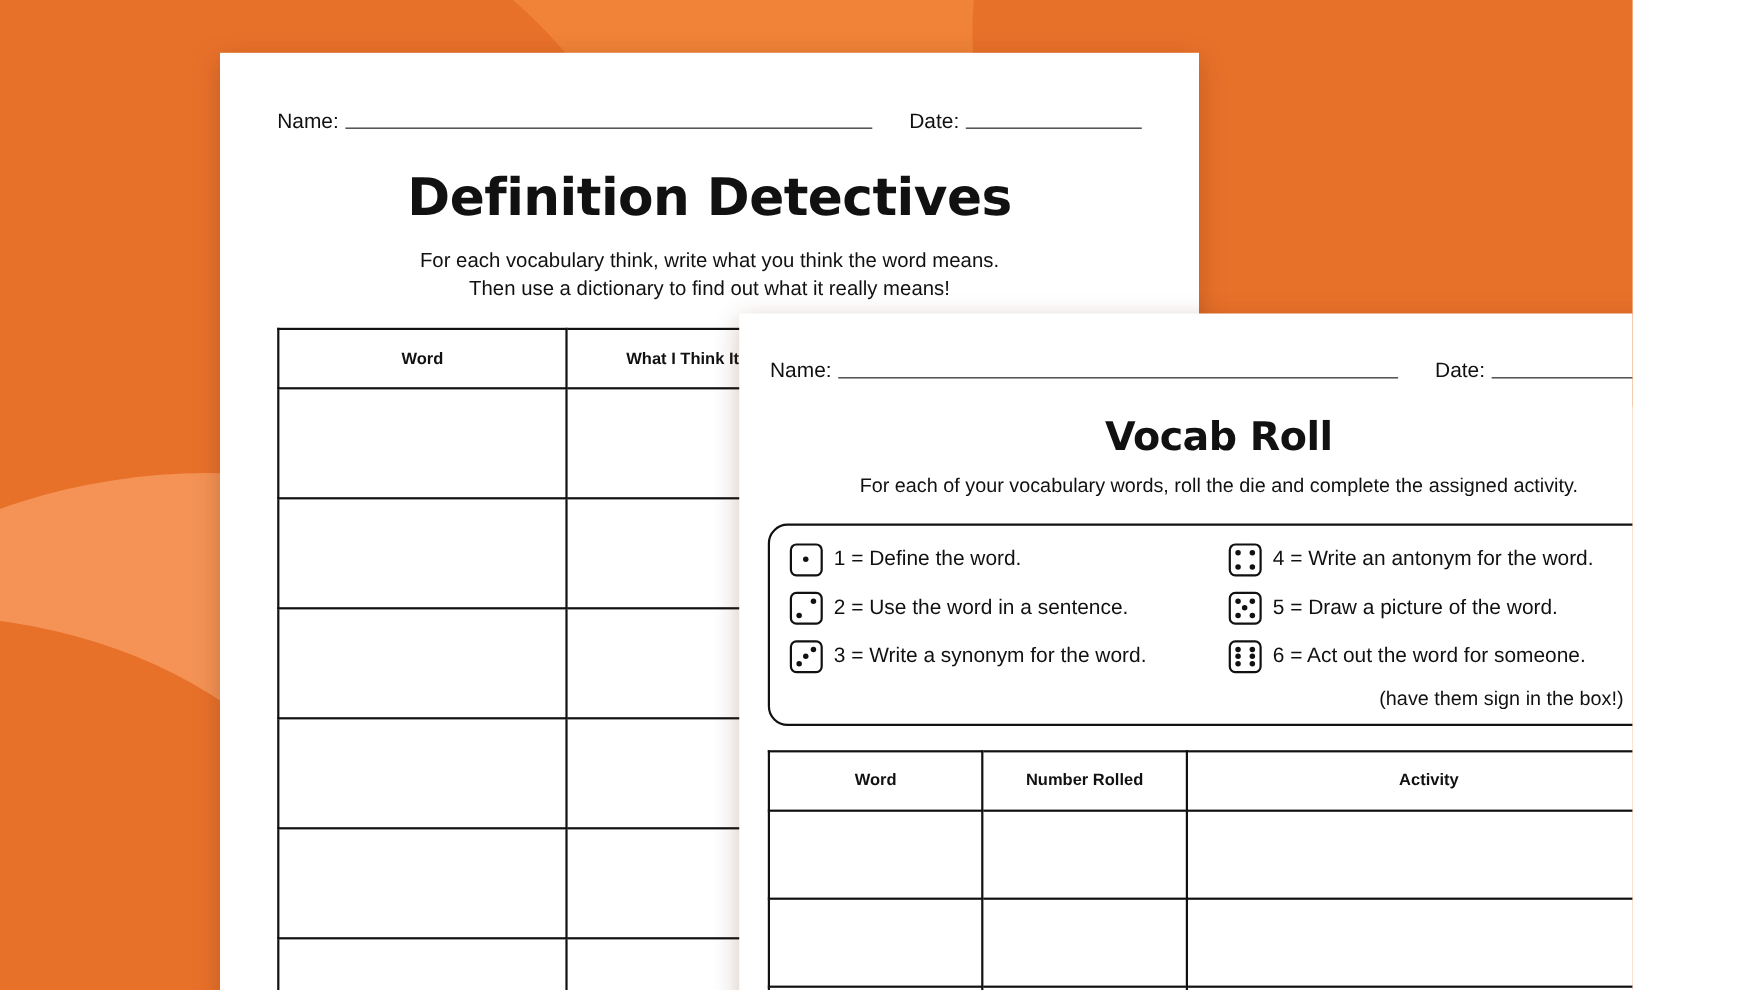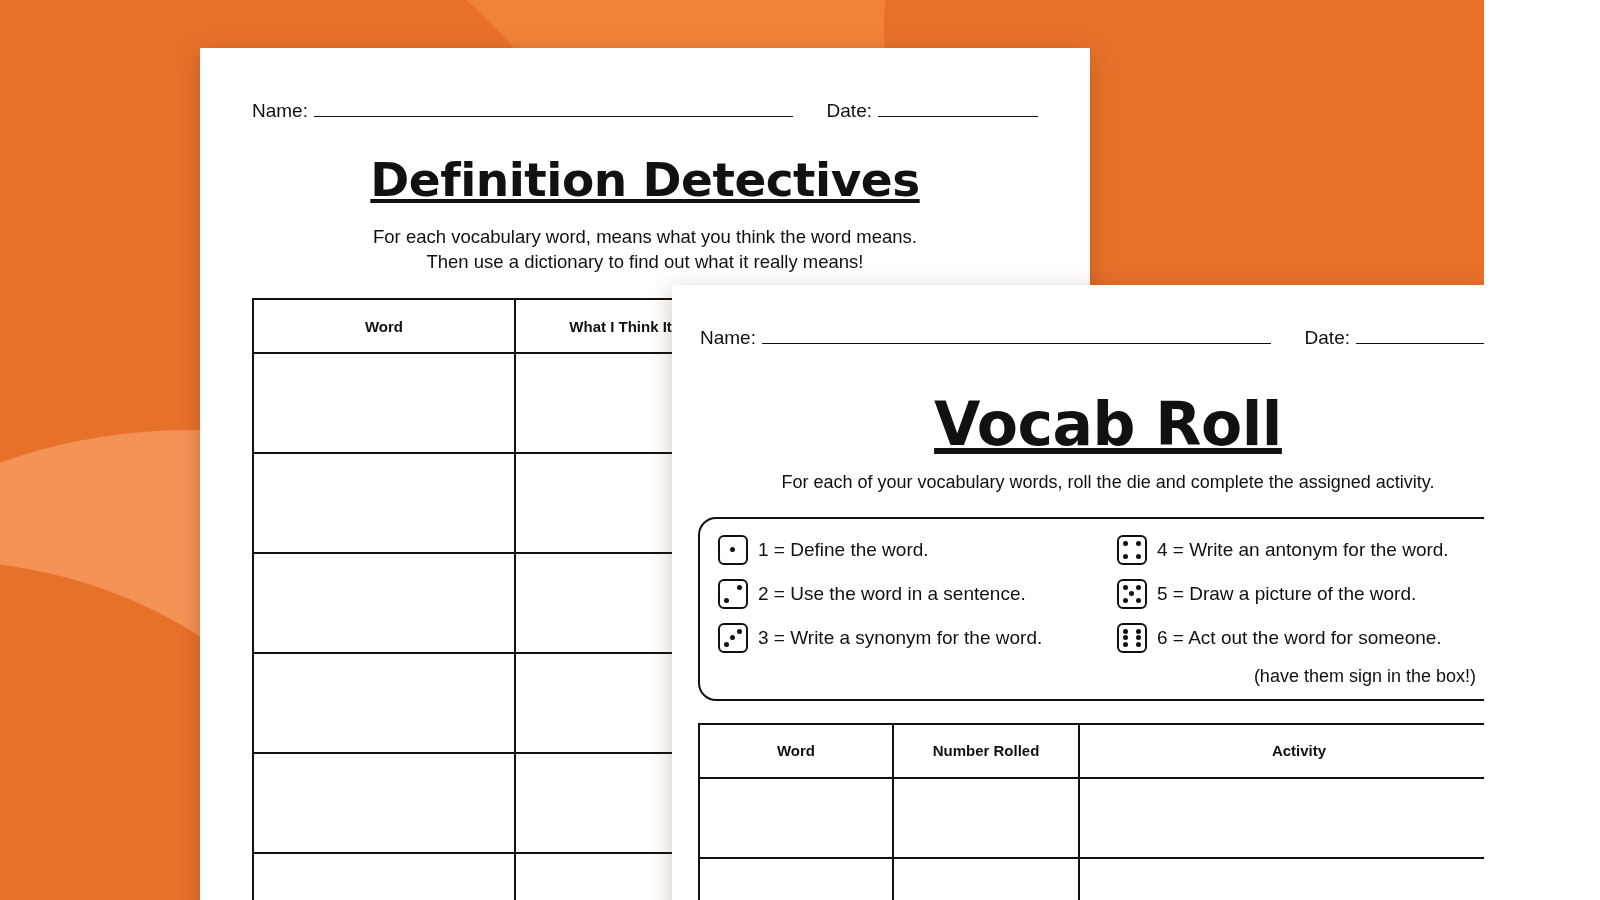--- a/index.html
+++ b/index.html
@@ -100,21 +100,20 @@
   #sheet-definition .namedate {
     margin-top: 52px;
   }
 
   .title-main {
     text-align: center;
     font-family: "DejaVu Sans", sans-serif;
     font-weight: bold;
     letter-spacing: -0.5px;
     color: #111;
-    text-decoration: underline;
   }
   #sheet-definition .title-main {
     font-size: 47px;
     margin-top: 30px;
   }
   .title-sub {
     text-align: center;
     font-family: "DejaVu Sans", sans-serif;
     font-weight: bold;
     font-size: 28px;
@@ -161,22 +160,22 @@
     top: 285px;
     width: 872px;
     height: 640px;
   }
   #sheet-vocab .namedate {
     margin-top: 42px;
     padding: 0 28px;
     font-size: 19px;
   }
   #sheet-vocab .title-main {
-    font-size: 60px;
-    margin-top: 40px;
+    font-size: 36px;
+    margin-top: 28px;
   }
   #sheet-vocab .intro {
     margin-top: 12px;
     padding: 0 26px;
     font-size: 18px;
   }
 
   .dice-box {
     margin: 22px 26px 0 26px;
     border: 2.5px solid #111;
@@ -248,21 +247,21 @@
       <span class="label">Name:</span>
       <span class="rule"></span>
       <span class="spacer"></span>
       <span class="label">Date:</span>
       <span class="rule short"></span>
     </div>
 
     <div class="title-main">Definition Detectives</div>
 
     <div class="intro">
-      <span>For each vocabulary word, means what you think the word means.</span><br>
+      <span>For each vocabulary think, write what you think the word means.</span><br>
       <span>Then use a dictionary to find out what it really means!</span>
     </div>
 
     <table class="grid" id="def-table">
       <colgroup>
           <col style="width:262px">
           <col style="width:262px">
           <col style="width:262px">
         </colgroup>
       <thead>

